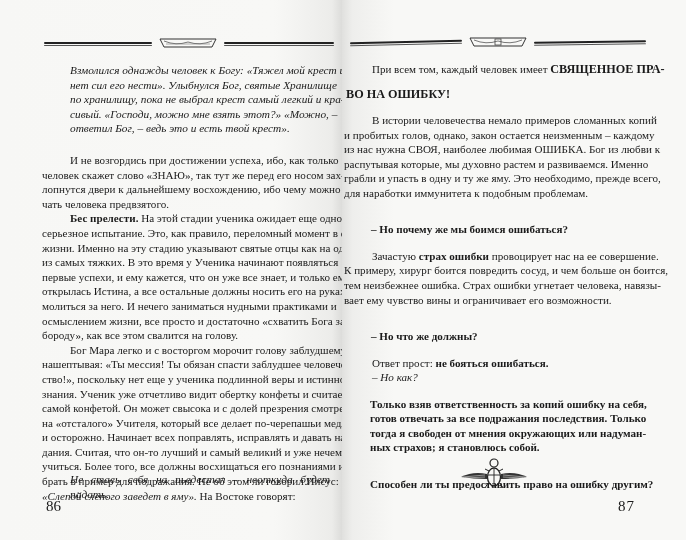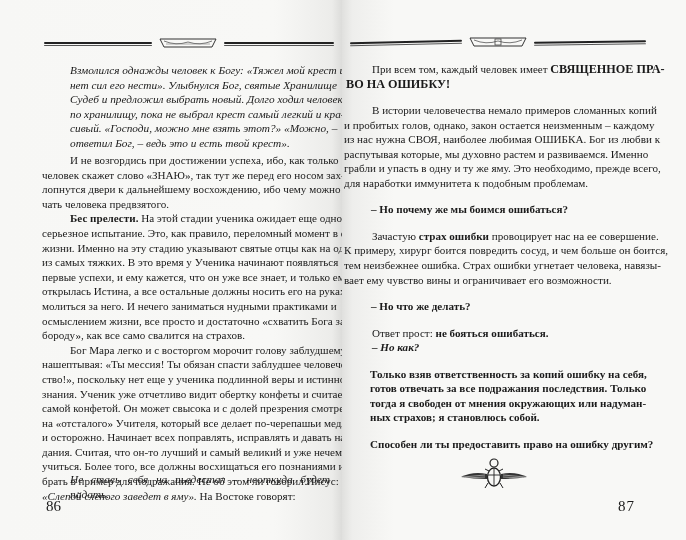--- a/index.html
+++ b/index.html
@@ -12,21 +12,21 @@
     .page-right { width: 344px; background: linear-gradient(to left, #f8f8f6 0%, #f8f8f6 85%, #eeeeec 97%, #e0e0de 100%); }
 
     
     .header-rule { position: absolute; top: 37px; height: 12px; }
     .rule-line { position: absolute; top: 5px; height: 2px; background: #222; border-radius: 1px; }
     .rule-line.thin { top: 8px; height: 1px; background: #555; }
     .ornament { position: absolute; top: 0; width: 60px; height: 12px; }
 
     .text { position: absolute; font-size: 11.6px; line-height: 14.55px; text-align: justify; }
     .it { font-style: italic; }
-    .b { font-weight: bold; }
+    .b { font-weight: bold; margin-top: 10px; }
     .bi { font-weight: bold; }
     .gap { height: 12px; }
     .line { display: block; text-align: justify; text-align-last: justify; white-space: nowrap; }
     .line.last { text-align-last: left; }
 
     .page-num { position: absolute; font-size: 15px; top: 498px; }
 
     .scarab { position: absolute; left: 117px; top: 457px; width: 70px; height: 36px; }
   </style>
 </head>
@@ -43,41 +43,40 @@
         <path d="M6 4 Q18 9 30 5 Q42 9 54 4" fill="none" stroke="#555" stroke-width="0.8"></path>
         <path d="M8 7 L52 7" stroke="#777" stroke-width="0.6"></path>
       </svg>
       <div class="rule-line" style="left:180px; width:110px;"></div>
       <div class="rule-line thin" style="left:180px; width:110px;"></div>
     </div>
 
     <div class="text it" style="left:70px; top:63px; width:258px; font-size:11.3px; line-height:14.6px;">
       <span class="line">Взмолился однажды человек к Богу: «Тяжел мой крест и</span>
       <span class="line">нет  сил его нести». Улыбнулся Бог, святые Хранилище</span>
-      <span class="line">Судеб и предложил выбрать новый. Долго ходил человек</span>
       <span class="line">по хранилищу,  пока не выбрал крест самый легкий и кра-</span>
       <span class="line">сивый. «Господи, можно мне взять этот?» «Можно, –</span>
       <span class="line last">ответил Бог, – ведь это и есть твой крест».</span>
     </div>
 
     <div class="text" style="left:42px; top:153px; width:286px; font-size:11.1px; line-height:14.6px;">
       <span class="line" style="padding-left:28px;"><span>И не возгордись при достижении успеха, ибо, как только</span></span>
       <span class="line">человек скажет слово «ЗНАЮ», так тут же перед его носом зах-</span>
       <span class="line">лопнутся двери к дальнейшему восхождению, ибо чему можно обу-</span>
       <span class="line last">чать человека   предвзятого.</span>
 
       <span class="line" style="padding-left:28px;"><span class="bi">Бес прелести.</span><span> На этой стадии ученика ожидает еще одно</span></span>
       <span class="line">серьезное испытание. Это, как правило, переломный момент в его</span>
       <span class="line">жизни. Именно на эту стадию указывают святые отцы как на одну</span>
       <span class="line">из самых тяжких. В это время у Ученика начинают появляться</span>
       <span class="line">первые успехи, и ему кажется, что он уже все знает, и только ему</span>
       <span class="line">открылась Истина, а все остальные должны носить его на руках и</span>
       <span class="line">молиться за него.  И нечего заниматься нудными практиками и</span>
       <span class="line">осмыслением жизни, все просто и достаточно «схватить Бога за</span>
-      <span class="line last">бороду», как все само свалится на страхов.</span>
+      <span class="line last">бороду», как все этом свалится на голову.</span>
 
       <span class="line" style="padding-left:28px;"><span>Бог Мара легко и с восторгом морочит голову заблудшему</span></span>
       <span class="line">нашептывая: «Ты мессия! Ты обязан спасти заблудшее человече-</span>
       <span class="line">ство!», поскольку нет еще у ученика подлинной веры и истинного</span>
       <span class="line">знания. Ученик уже отчетливо видит обертку конфеты и считает ее</span>
       <span class="line">самой конфетой. Он может свысока и с долей презрения смотреть</span>
       <span class="line">на «отсталого» Учителя, который все делает по-черепашьи медленно</span>
       <span class="line">и осторожно. Начинает всех поправлять, исправлять и давать нази-</span>
       <span class="line">дания. Считая, что он-то лучший и самый великий и уже нечему</span>
       <span class="line">учиться. Более того, все должны  восхищаться его познаниями и</span>
@@ -120,25 +119,25 @@
 
       <span class="line last b" style="padding-left:27px;">– Но почему же мы боимся ошибаться?</span>
       <div class="gap"></div>
 
       <span class="line" style="padding-left:28px;"><span>Зачастую </span><span class="b">страх ошибки</span><span> провоцирует нас на ее совершение.</span></span>
       <span class="line">К примеру, хирург боится повредить сосуд, и чем больше он боится,</span>
       <span class="line">тем неизбежнее ошибка. Страх ошибки угнетает человека, навязы-</span>
       <span class="line last">вает ему чувство вины и ограничивает его возможности.</span>
       <div class="gap"></div>
 
-      <span class="line last b" style="padding-left:27px;">– Но что же делать?</span>
+      <span class="line last b" style="padding-left:27px;">– Но что же должны?</span>
       <div class="gap"></div>
 
       <span class="line last" style="padding-left:28px;"><span>Ответ прост: </span><span class="b">не бояться ошибаться.</span></span>
-      <span class="line last it" style="padding-left:28px;font-weight:bold;">– Но как?</span>
+      <span class="line last it" style="padding-left:28px;">– Но как?</span>
       <div class="gap"></div>
 
       <div style="padding-left:26px;">
         <span class="line bi">Только взяв ответственность за копий ошибку на себя,</span>
         <span class="line bi">готов отвечать за все подражания последствия.  Только</span>
         <span class="line bi">тогда я свободен от мнения окружающих или надуман-</span>
         <span class="line last bi">ных страхов; я становлюсь собой.</span>
         <div class="gap"></div>
         <span class="line b">Способен ли ты предоставить право на ошибку другим?</span>
       </div>

